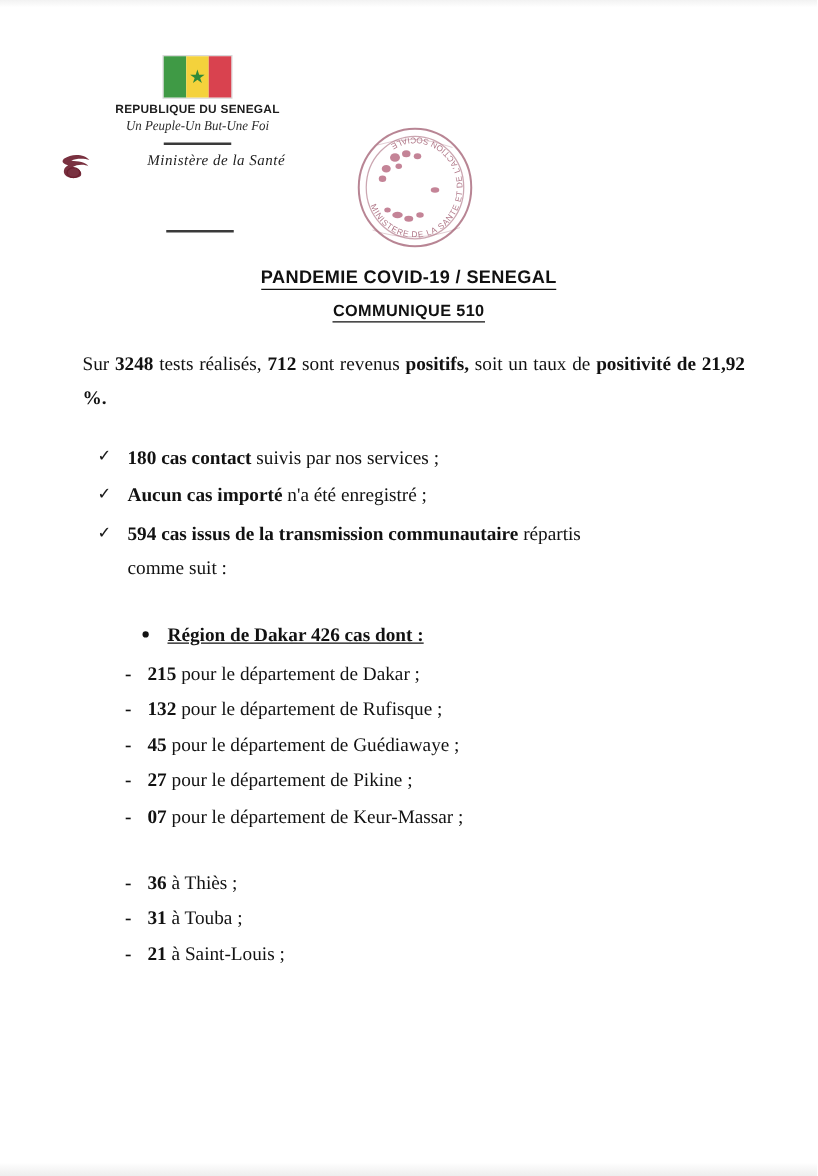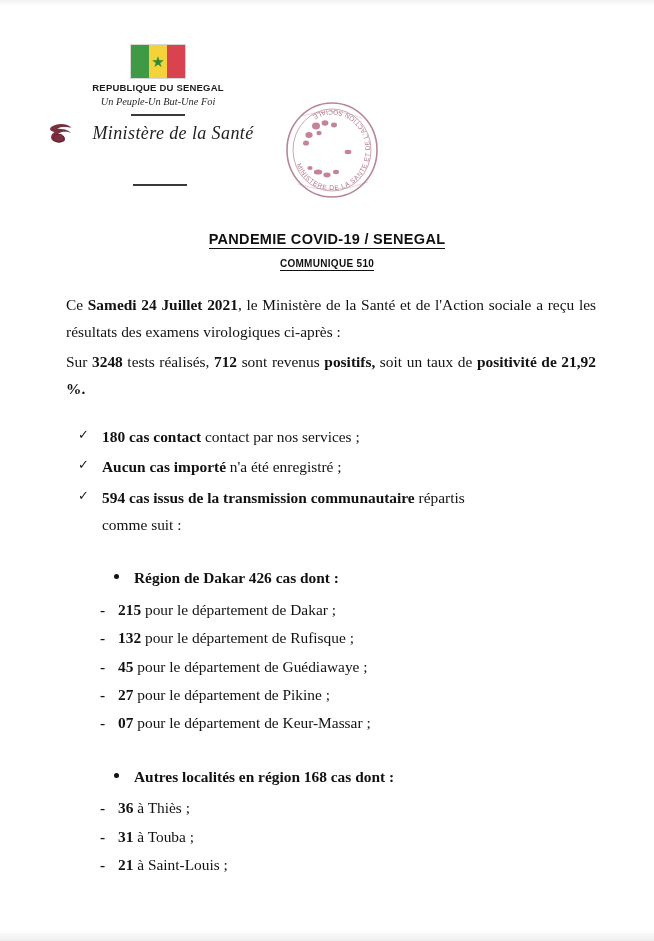--- a/index.html
+++ b/index.html
@@ -100,21 +100,21 @@
   .ministry-block {
     position: absolute;
     left: 48px;
     top: 118px;
     width: 250px;
     text-align: center;
   }
   .ministry-line {
     font-family: "Liberation Serif", serif;
     font-style: italic;
-    font-size: 18px;
+    font-size: 12px;
     color: #1e1e1e;
     letter-spacing: 0.4px;
     line-height: 1.75;
   }
   .ministry-logo {
     position: absolute;
     left: -2px;
     top: 2px;
     width: 34px;
     height: 26px;
@@ -129,28 +129,28 @@
   }
 
   
   .doc-title {
     text-align: center;
     font-family: "Liberation Sans", sans-serif;
     font-weight: bold;
     font-size: 14.5px;
     color: #111;
     letter-spacing: 0.3px;
-    margin-top: 31px;
+    margin-top: 14px;
   }
   .doc-title span { border-bottom: 1.6px solid #111; padding-bottom: 1px; }
   .doc-subtitle {
     text-align: center;
     font-family: "Liberation Sans", sans-serif;
     font-weight: bold;
-    font-size: 10px;
+    font-size: 13px;
     color: #111;
     letter-spacing: 0.3px;
     margin-top: 11px;
   }
   .doc-subtitle span { border-bottom: 1.6px solid #111; padding-bottom: 1px; }
 
   
   .body-wrap {
     margin: 22px 58px 0 66px;
     font-family: "Liberation Serif", serif;
@@ -181,20 +181,21 @@
     color: #1a1a1a;
   }
   .check-item .cont { display: block; }
 
   .region-block { margin-top: 26px; }
   .region-head {
     position: relative;
     padding-left: 68px;
     font-weight: bold;
     margin-bottom: 4px;
+    text-decoration: underline;
   }
   .region-head .dot {
     position: absolute;
     left: 48px;
     top: 10px;
     width: 5px;
     height: 5px;
     border-radius: 50%;
     background: #121212;
   }
@@ -275,29 +276,28 @@
 
   <div class="doc-title">
     <span>PANDEMIE COVID-19 / SENEGAL</span>
   </div>
   <div class="doc-subtitle">
     <span>COMMUNIQUE 510</span>
   </div>
 
   <div class="body-wrap">
 
-    <div class="para"><span>Ce </span><b>Samedi 24 Juillet 2021</b><span>, le Ministère de la Santé et de l'Action sociale a reçu les résultats des examens virologiques ci-après :</span></div>
 
     <div class="para loose"><span>Sur </span><b>3248</b><span> tests réalisés, </span><b>712</b><span> sont revenus </span><b>positifs,</b><span> soit un taux de </span><b>positivité de 21,92 %.</b></div>
 
 
     <ul class="check-list">
 
       <li class="check-item">
-        <span class="tick">✓</span><b>180 cas contact</b><span> contact par nos services ;</span>
+        <span class="tick">✓</span><b>180 cas contact</b><span> suivis par nos services ;</span>
       </li>
 
       <li class="check-item">
         <span class="tick">✓</span><b>Aucun cas importé</b><span> n'a été enregistré ;</span>
       </li>
 
       <li class="check-item">
         <span class="tick">✓</span><b>594 cas issus de la transmission communautaire</b><span> répartis</span>
         <span class="cont">comme suit :</span>
       </li>
@@ -320,23 +320,20 @@
         <li class="dept-item">
           <span class="dash">-</span><b>27</b><span> pour le département de Pikine ;</span>
         </li>
         <li class="dept-item">
           <span class="dash">-</span><b>07</b><span> pour le département de Keur-Massar ;</span>
         </li>
       </ul>
     </div>
 
     <div class="region-block">
-      <div class="region-head">
-        <span class="dot"></span><span>Autres localités en région 168 cas dont :</span>
-      </div>
       <ul class="dept-list">
         <li class="dept-item">
           <span class="dash">-</span><b>36</b><span> à Thiès ;</span>
         </li>
         <li class="dept-item">
           <span class="dash">-</span><b>31</b><span> à Touba ;</span>
         </li>
         <li class="dept-item">
           <span class="dash">-</span><b>21</b><span> à Saint-Louis ;</span>
         </li>

